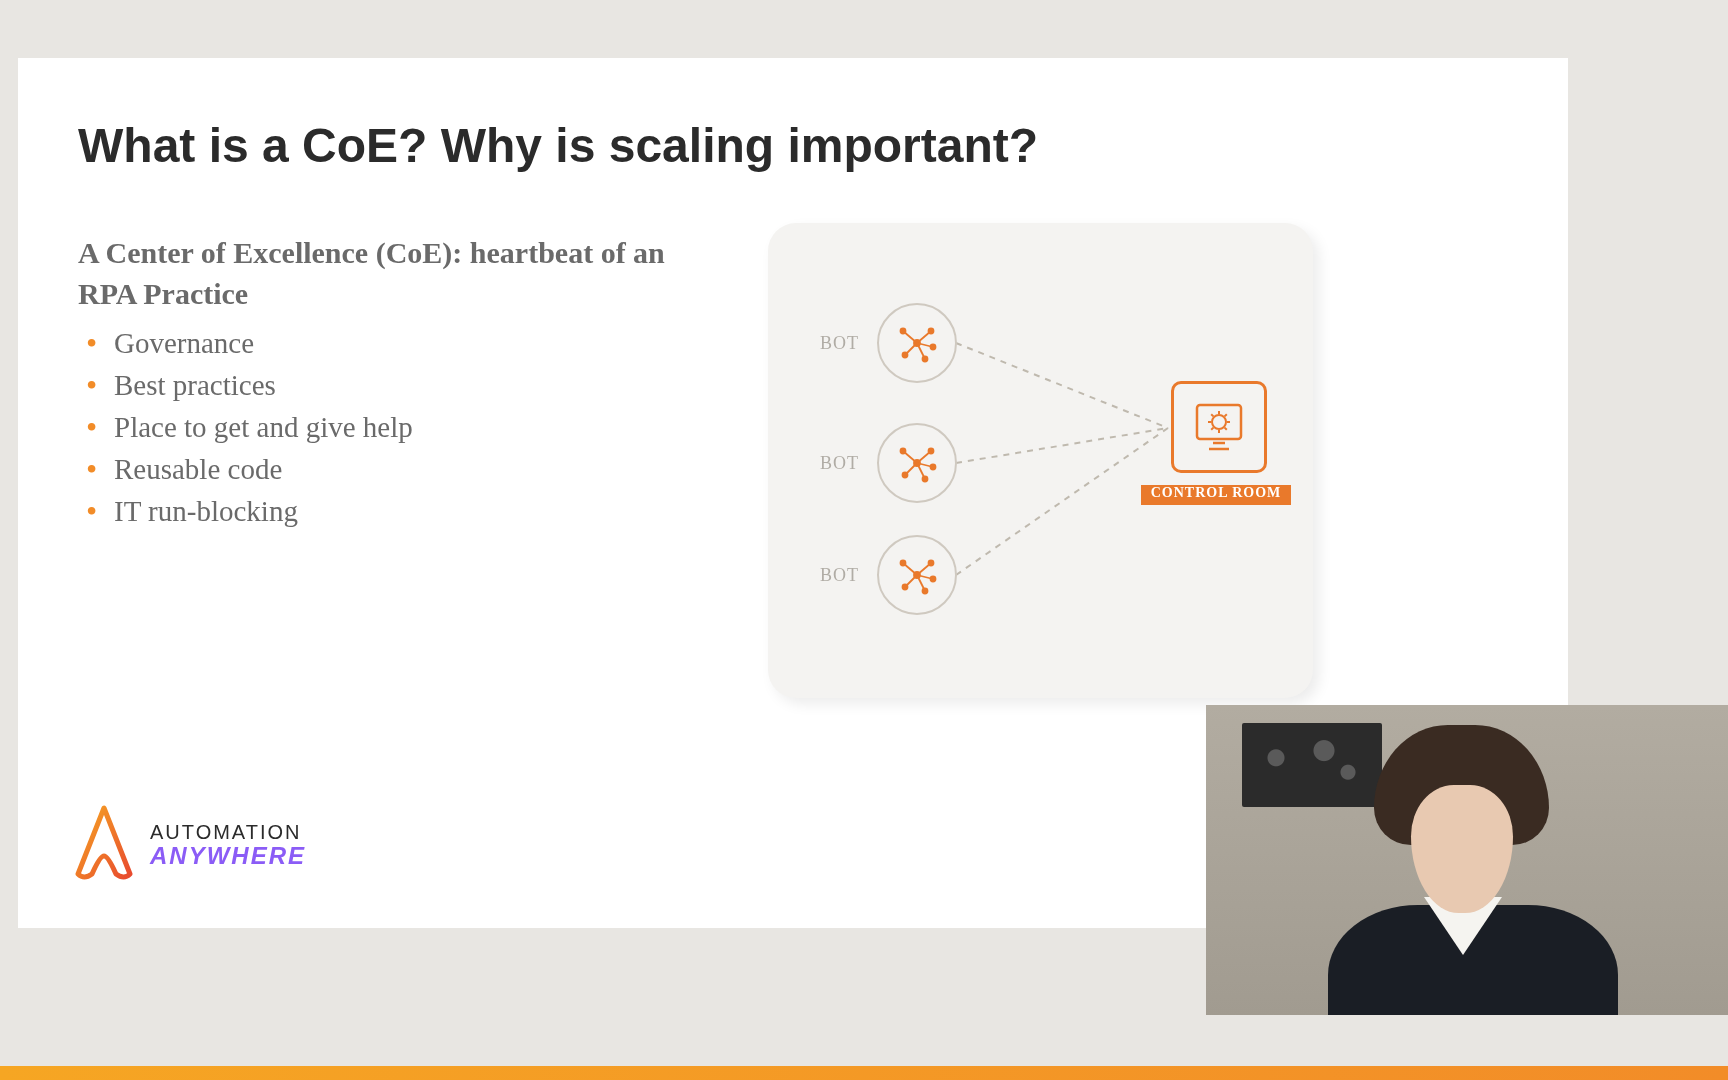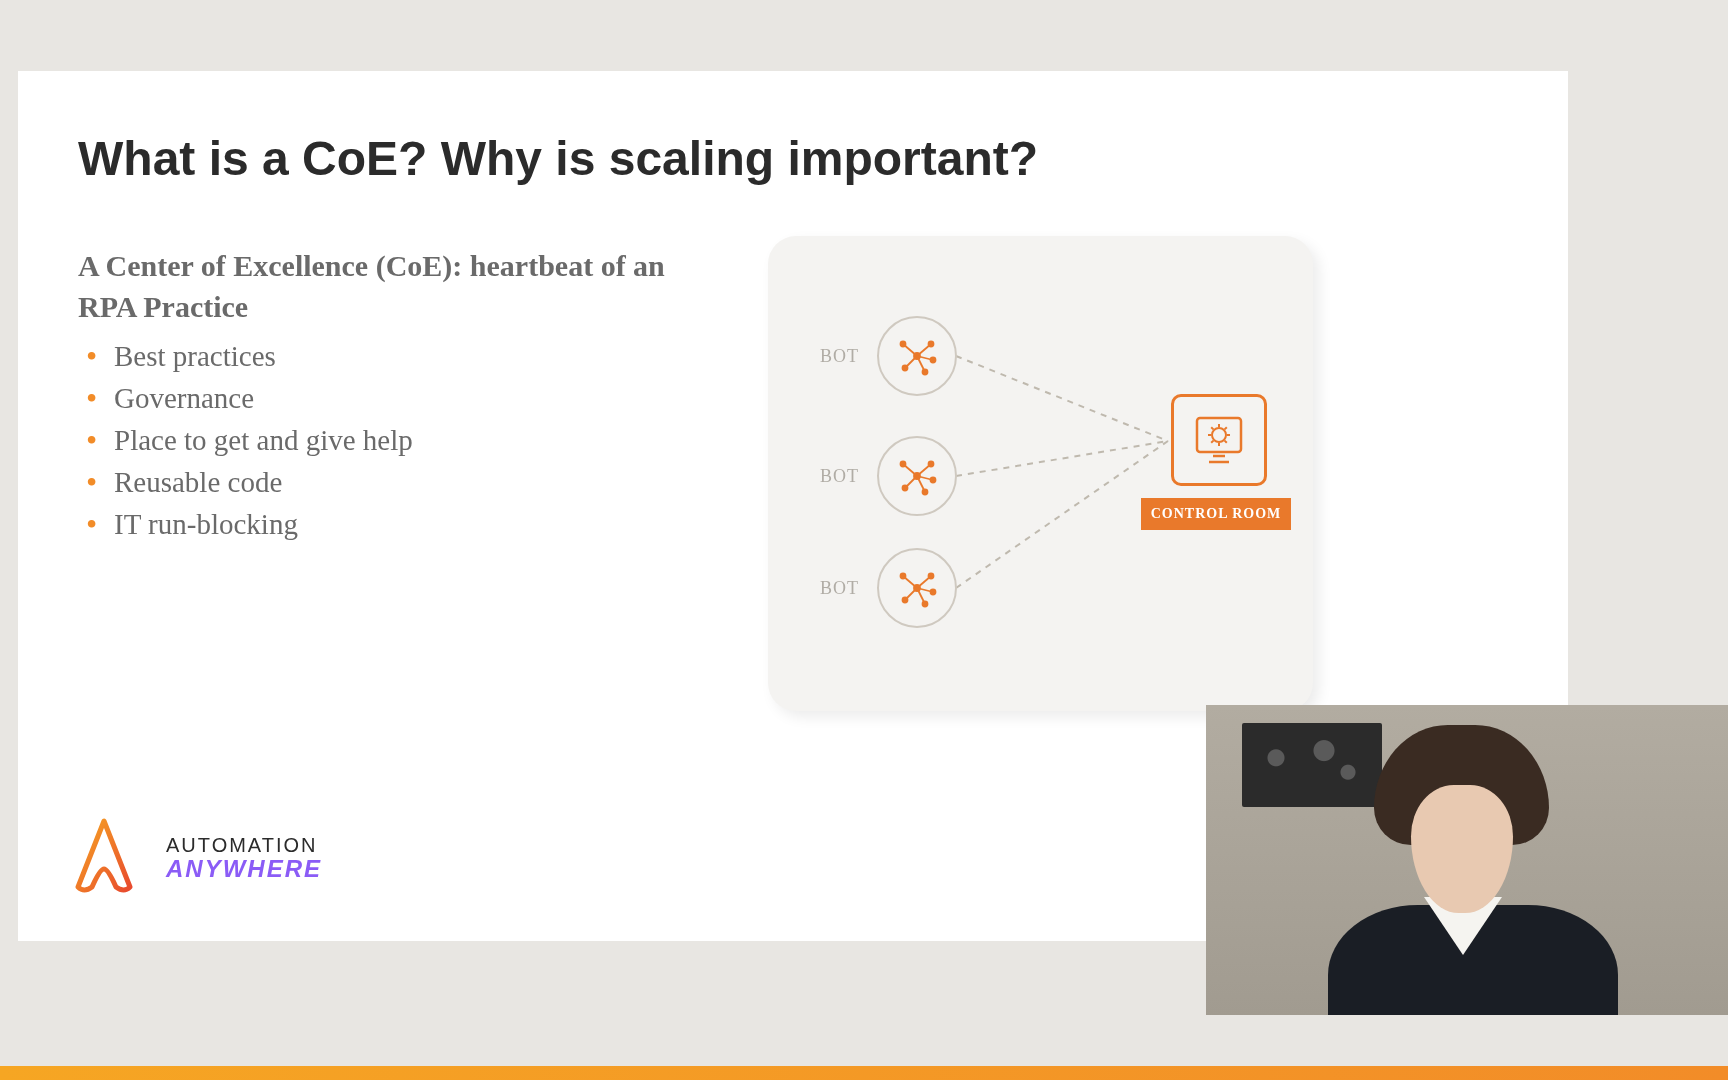--- a/index.html
+++ b/index.html
@@ -12,21 +12,20 @@
       overflow: hidden;
     }
     .slide {
       position: absolute;
       left: 18px;
       top: 58px;
       width: 1550px;
       height: 870px;
       background: #ffffff;
       padding: 60px 60px 40px 60px;
-      margin-top: 13px;
     }
     .slide-title {
       font-size: 48px;
       font-weight: 700;
       color: #2b2b2b;
       margin-bottom: 60px;
     }
     .content-row {
       display: flex;
       gap: 60px;
@@ -111,45 +110,45 @@
       display: flex;
       align-items: center;
       justify-content: center;
       background: #f4f3f1;
     }
     .control-label-box {
       position: absolute;
       right: 22px;
       top: 262px;
       width: 150px;
-      height: 32px;
+      height: 20px;
       background: #e9792b;
       display: flex;
-      align-items: center;
+      align-items: flex-start;
       justify-content: center;
     }
     .control-label {
       color: #ffffff;
       font-size: 14px;
       font-weight: 600;
       letter-spacing: 1px;
     }
     .lines-svg {
       position: absolute;
       left: 0; top: 0;
       width: 100%; height: 100%;
       pointer-events: none;
     }
     .logo {
       position: absolute;
       left: 52px;
       bottom: 42px;
       display: flex;
       align-items: center;
-      gap: 28px;
+      gap: 12px;
     }
     .logo-text {
       display: flex;
       flex-direction: column;
       line-height: 1.05;
     }
     .logo-line1 {
       font-size: 20px;
       font-weight: 400;
       letter-spacing: 2px;
@@ -232,22 +231,22 @@
 </head>
 <body>
 
 <div class="slide">
   <h1 class="slide-title">What is a CoE? Why is scaling important?</h1>
 
   <div class="content-row">
     <div class="text-col">
       <div class="subtitle">A Center of Excellence (CoE): heartbeat of an RPA Practice</div>
       <ul class="bullets">
+        <li>Governance</li>
         <li>Best practices</li>
-        <li>Governance</li>
         <li>Place to get and give help</li>
         <li>Reusable code</li>
         <li>IT run-blocking</li>
       </ul>
     </div>
 
     <div class="diagram-col">
       <div class="diagram-panel">
         <svg class="lines-svg" viewBox="0 0 545 475">
           <line x1="188" y1="120" x2="400" y2="205" stroke="#bfb9ae" stroke-width="2" stroke-dasharray="6 6"></line>

